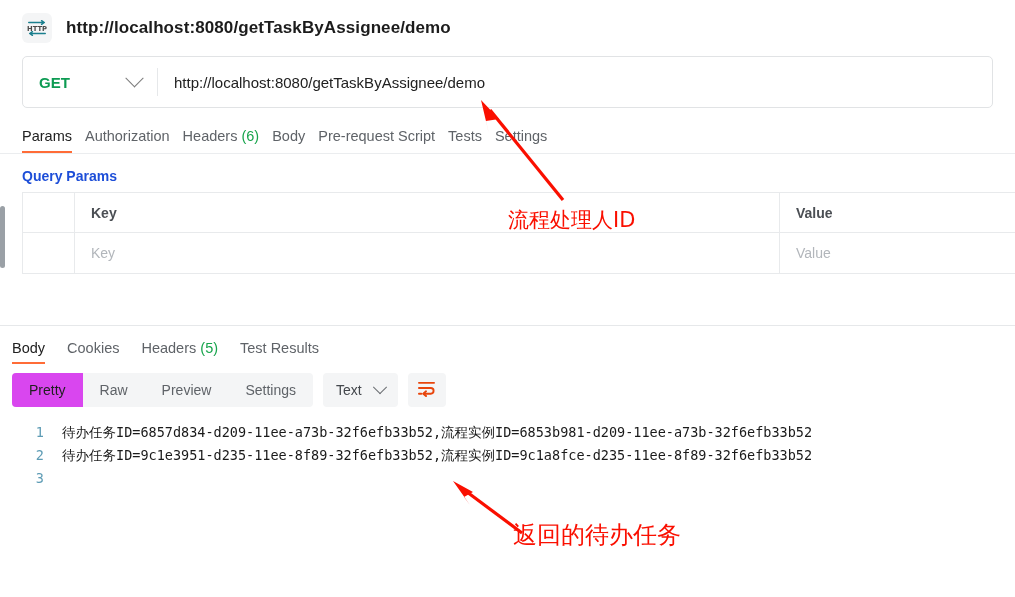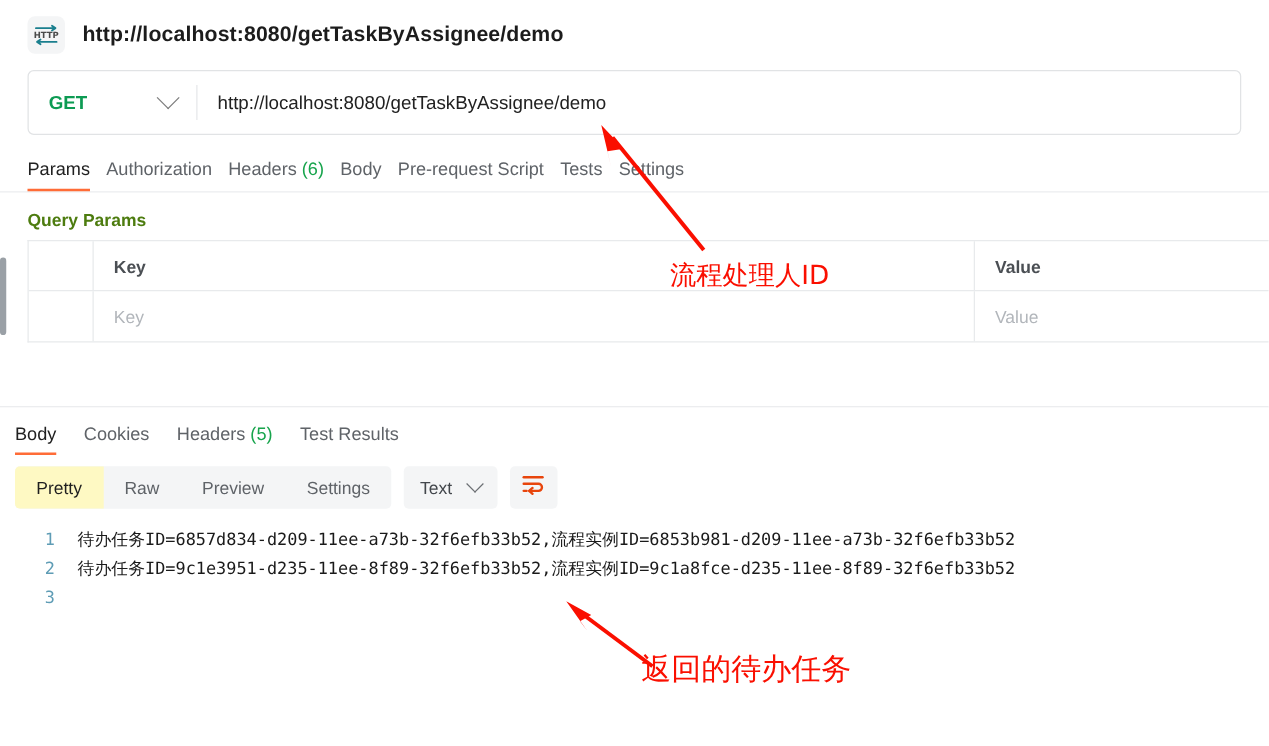--- a/index.html
+++ b/index.html
@@ -102,21 +102,21 @@
     left: 0; right: 0; bottom: 0;
     height: 2.5px;
     background: #ff6c37;
   }
   .count { color: #17a44c; }
 
   
   .qp-title {
     font-size: 14px;
     font-weight: bold;
-    color: #4d7c0f;
+    color: #1d4ed8;
     padding: 14px 0 8px 22px;
   }
   .qp-table {
     margin-left: 22px;
     border-top: 1px solid #e8eaec;
     border-left: 1px solid #e8eaec;
     border-bottom: 1px solid #e8eaec;
     width: calc(100% - 22px);
   }
   .qp-row {
@@ -208,21 +208,21 @@
     align-items: stretch;
     overflow: hidden;
   }
   .seg-item {
     display: flex; align-items: center;
     padding: 0 17px;
     font-size: 14px;
     color: #5f6368;
   }
   .seg-item.active {
-    background: #fef9c3;
+    background: #d946ef;
     color: #1f1f1f;
   }
   .typebox {
     display: flex; align-items: center;
     gap: 13px;
     background: #f4f5f6;
     border-radius: 4px;
     height: 34px;
     padding: 0 13px;
     font-size: 14px;
@@ -260,21 +260,21 @@
   .code-text { color: #1a1a1a; white-space: pre; }
 
   
   .ann {
     position: absolute;
     color: #fa0f00;
     font-size: 21px;
     font-family: "DejaVu Sans", sans-serif;
     white-space: nowrap;
   }
-  .ann-1 { left: 536px; top: 206px; }
+  .ann-1 { left: 508px; top: 206px; }
   .ann-2 { left: 513px; top: 519px; font-size: 24px; }
   .arrow-svg {
     position: absolute;
     left: 0; top: 0;
     width: 1015px; height: 597px;
     pointer-events: none;
   }
 </style>
 </head>
 <body>

